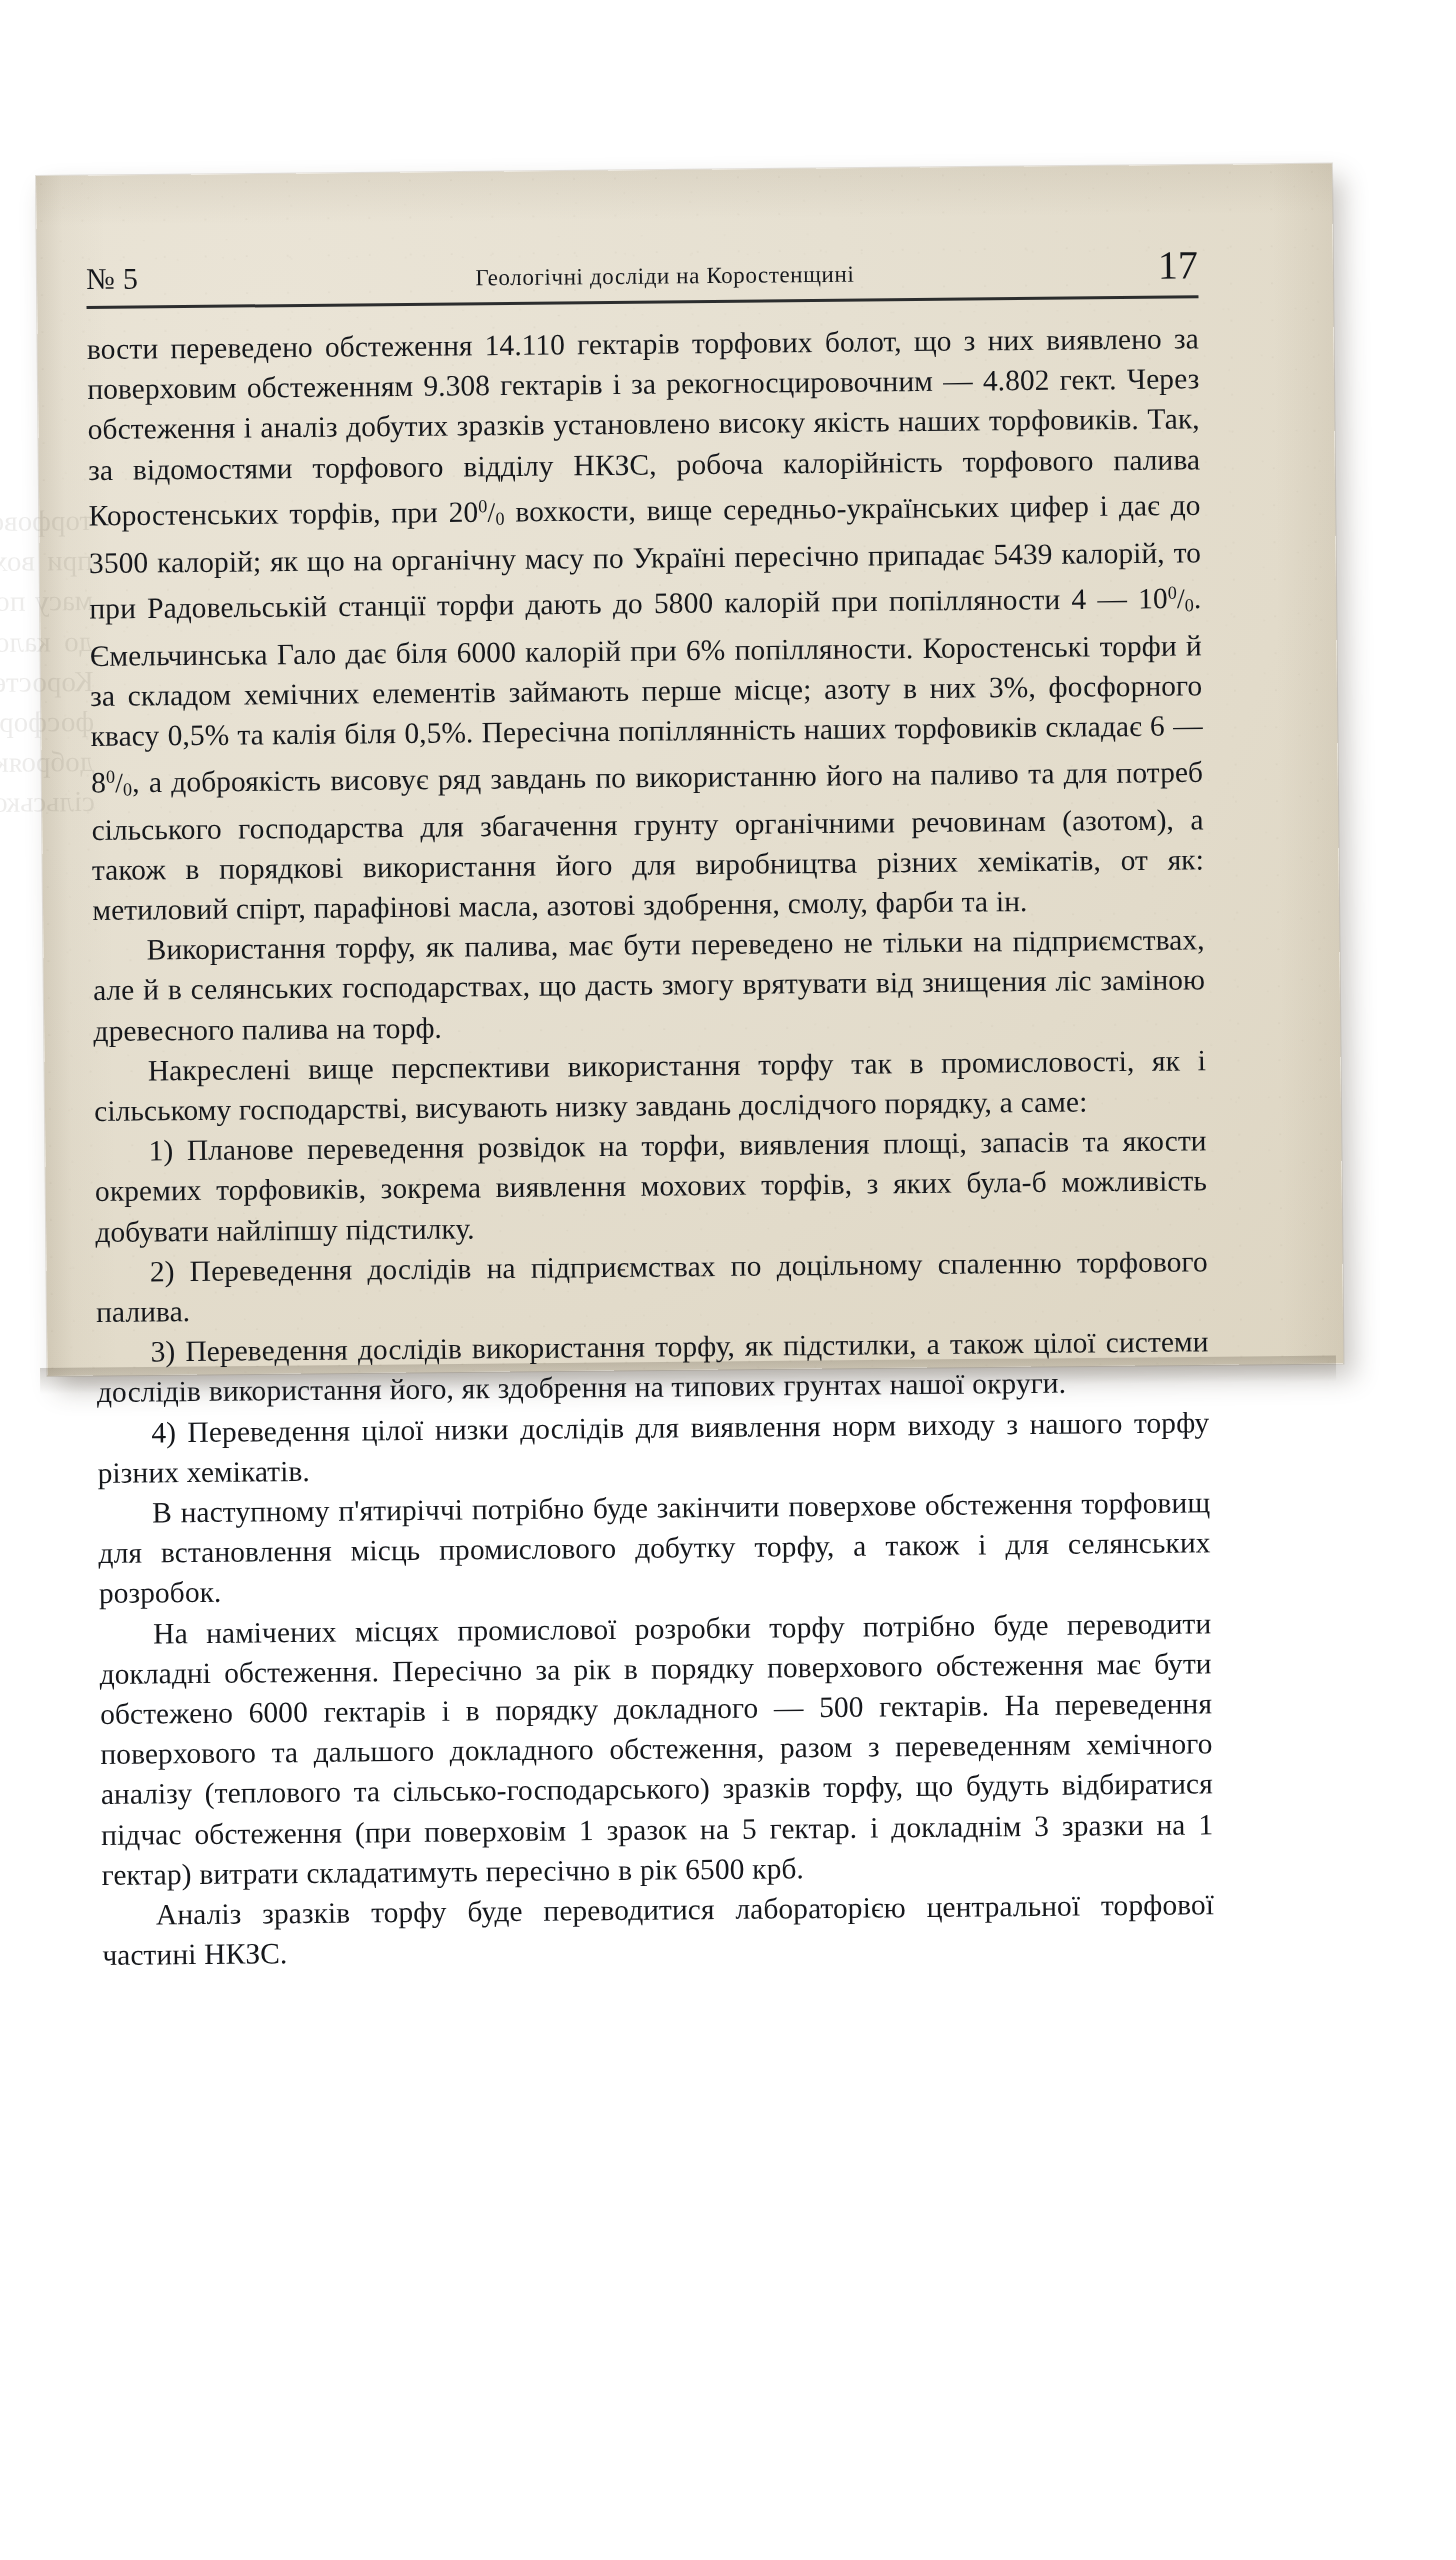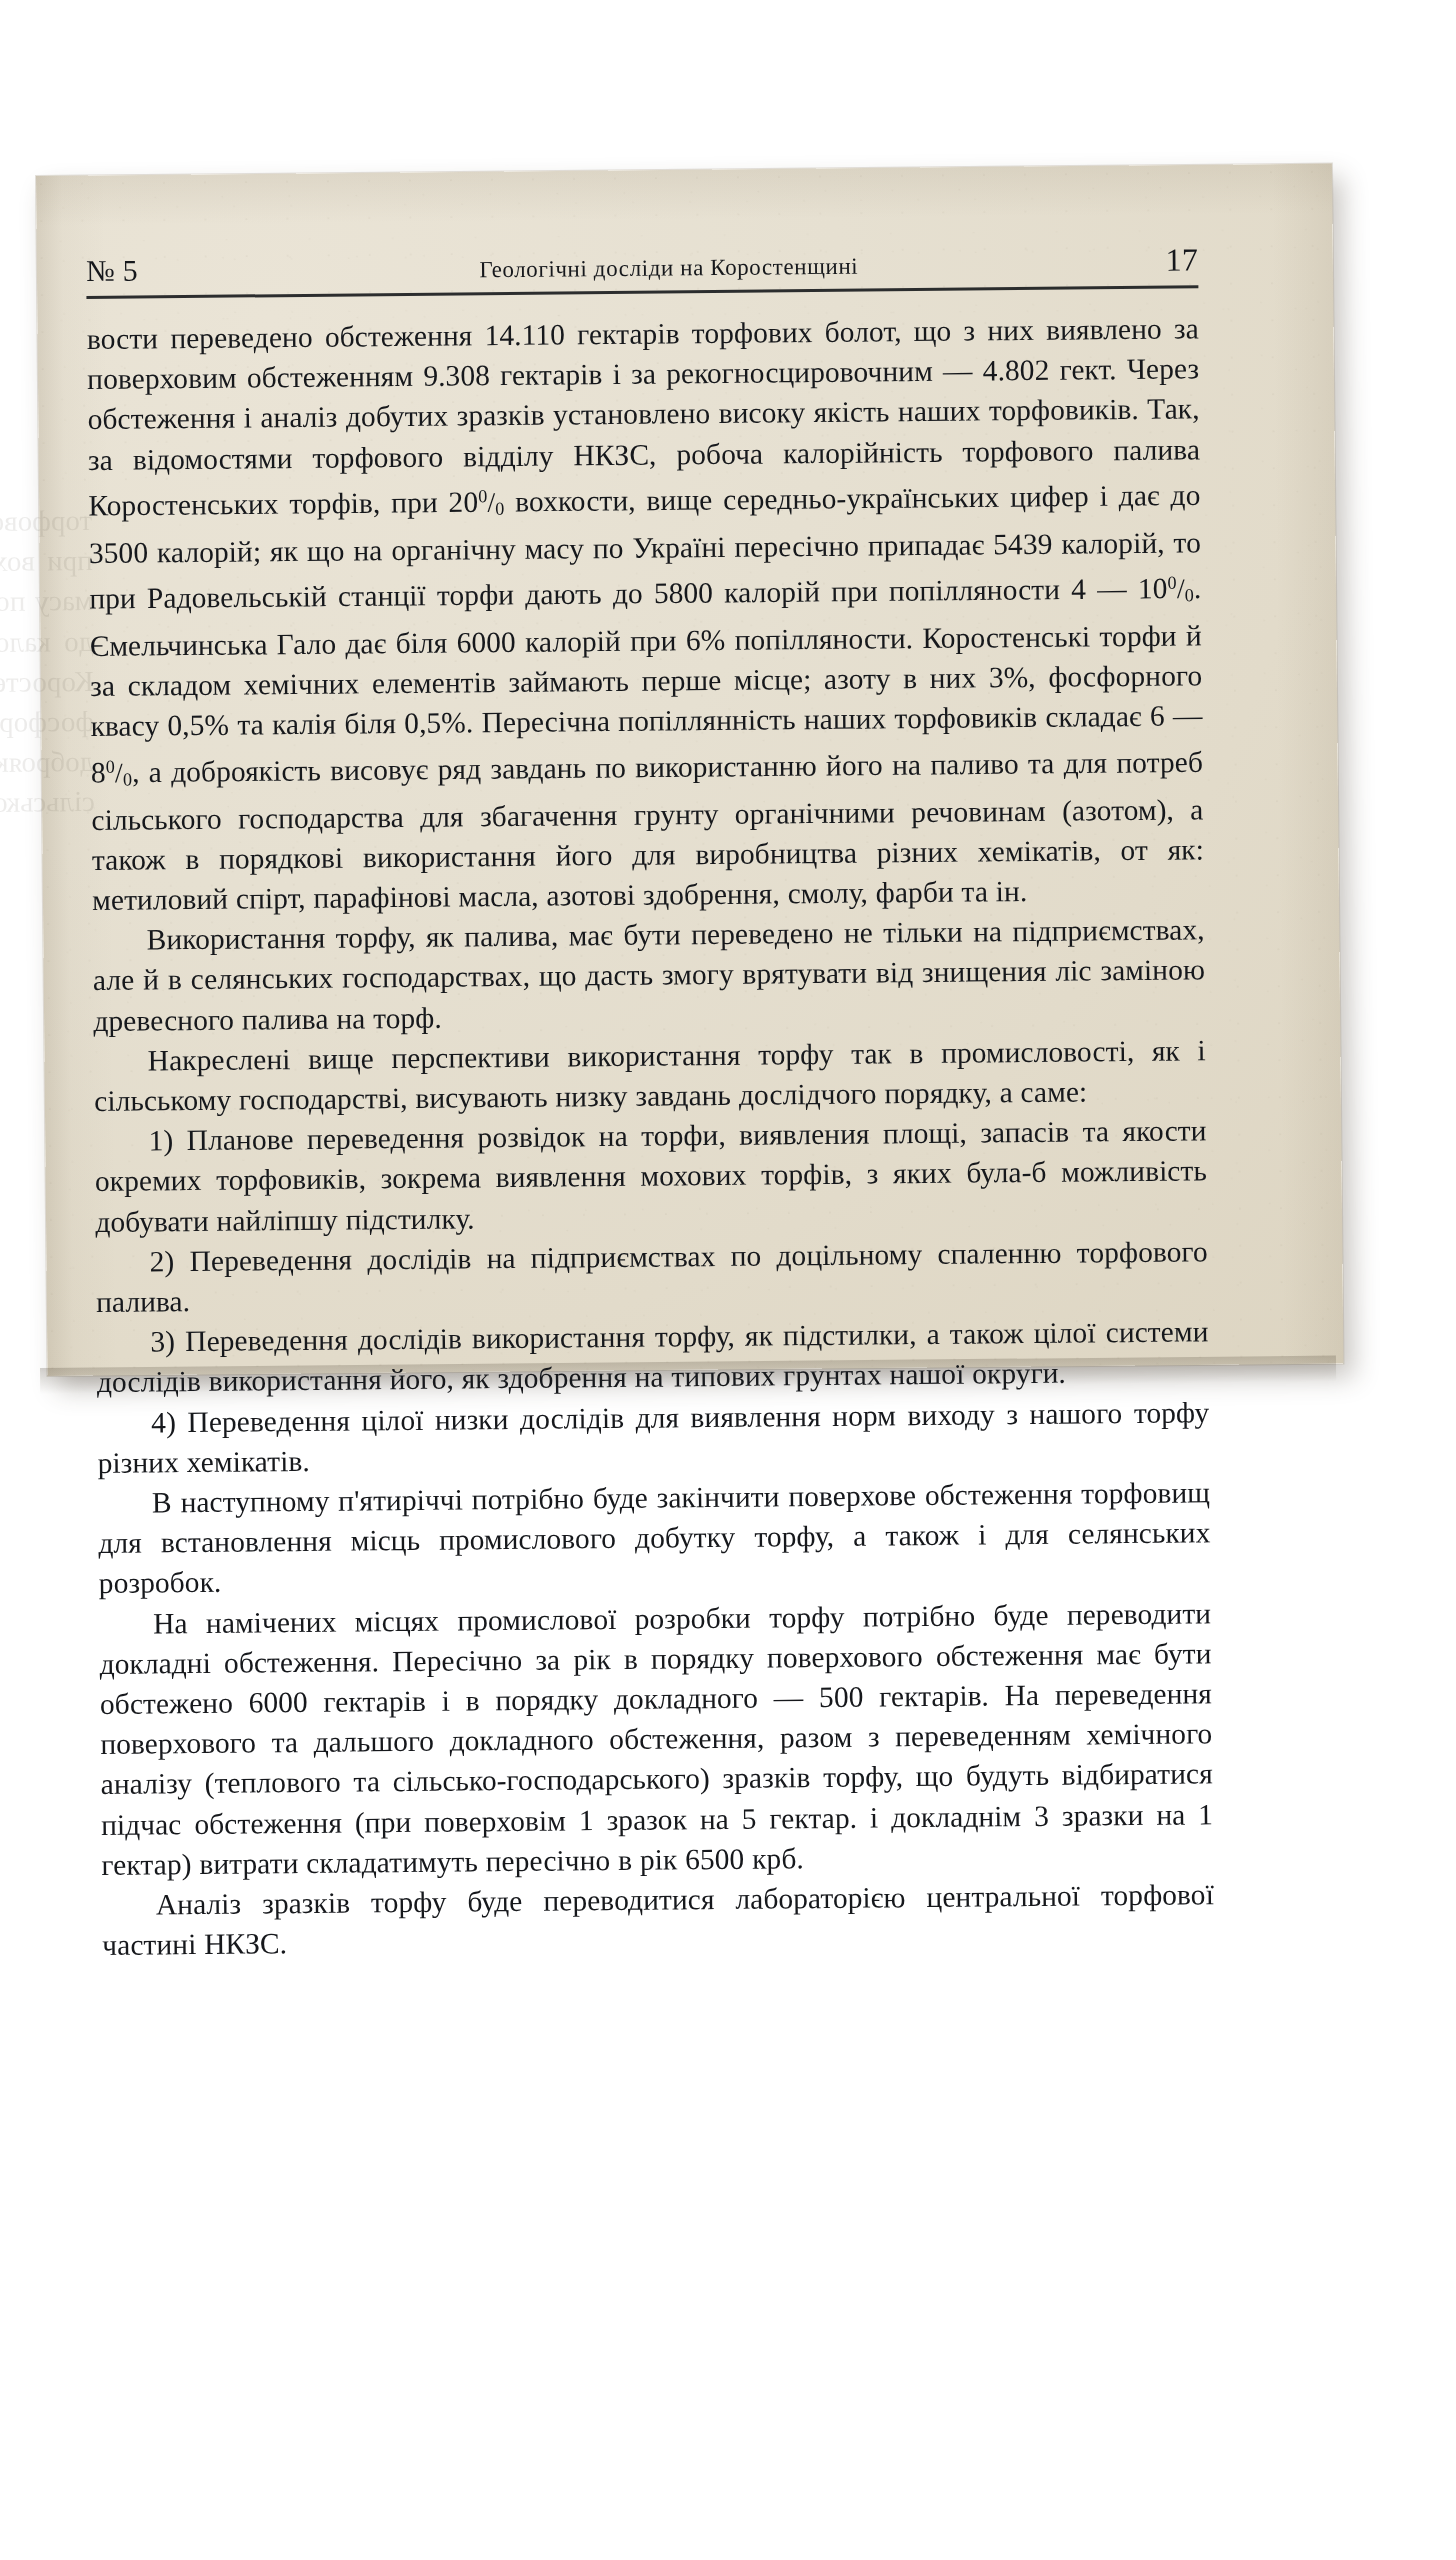--- a/index.html
+++ b/index.html
@@ -71,21 +71,21 @@
     font-size: 30px;
   }
   .rh-center {
     font-size: 23px;
     letter-spacing: 0.6px;
     flex: 1;
     text-align: center;
     padding-left: 34px;
   }
   .rh-right {
-    font-size: 32px;
+    font-size: 40px;
   }
   .rule {
     height: 0;
     border-top: 3px solid #1b1d20;
     margin-top: 2px;
     margin-bottom: 20px;
     width: 100%;
     opacity: 0.92;
   }
 

